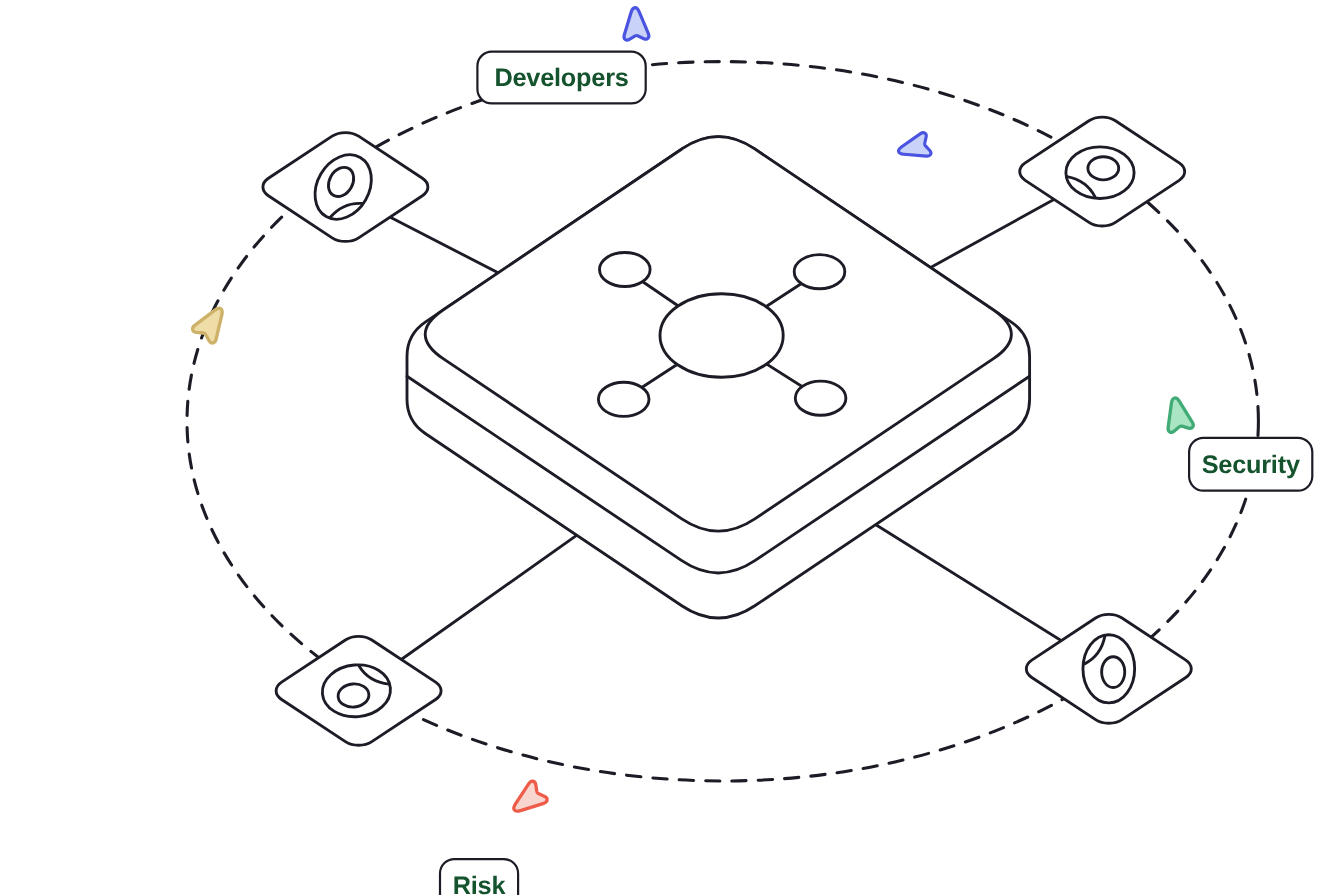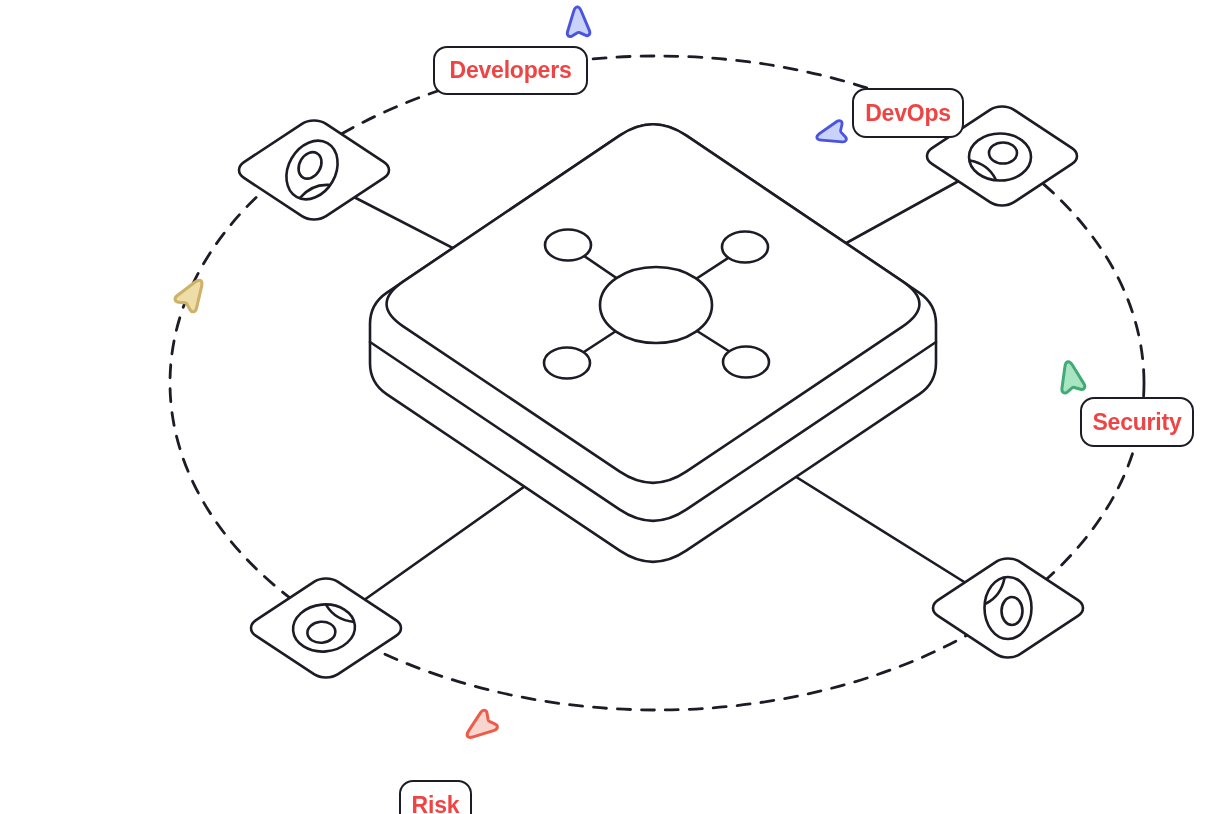--- a/index.html
+++ b/index.html
@@ -8,21 +8,21 @@
     position:relative; width:1214px; height:814px; overflow:hidden;
     background:var(--bg);
     font-family:"Liberation Sans", sans-serif;
   }
   #artwork { position:absolute; left:0; top:0; }
   .ink { stroke:var(--ink); }
   .label-pill {
     position:absolute; box-sizing:border-box;
     display:flex; align-items:center; justify-content:center;
     background:#ffffff; border:2.8px solid var(--ink); border-radius:14px;
-    font-size:23px; font-weight:600; color:#ef4444; letter-spacing:-0.2px;
+    font-size:23px; font-weight:600; color:#14532d; letter-spacing:-0.2px;
     white-space:nowrap;
   }
   .cursor { position:absolute; overflow:visible; }
 </style>
 </head>
 <body>
 
 <div id="canvas">
 
   <svg id="artwork" width="1214" height="814" viewBox="0 0 1214 814" fill="none" stroke-linecap="round" stroke-linejoin="round">
@@ -96,21 +96,20 @@
       <g transform="translate(1008 608) scale(1 0.66) rotate(45)">
         <rect class="ink" x="-58" y="-58" width="116" height="116" rx="17" fill="#ffffff" stroke-width="2.6" vector-effect="non-scaling-stroke"></rect>
       </g>
       <g transform="translate(1008 608) rotate(90)">
         <use href="#avatar-glyph"></use>
       </g>
     </g>
   </svg>
 
   <div class="label-pill" style="left:433px; top:46px; width:155px; height:49px;">Developers</div>
-  <div class="label-pill" style="left:852px; top:88px; width:112px; height:50px;">DevOps</div>
   <div class="label-pill" style="left:1080px; top:397px; width:114px; height:50px;">Security</div>
   <div class="label-pill" style="left:399px; top:780px; width:73px; height:50px;">Risk</div>
 
   <svg class="cursor" width="56" height="56" viewBox="-28 -28 56 56" style="left:550px; top:-6px;">
     <g transform="rotate(-3) scale(1.12)">
       <path stroke-width="2.6" stroke-linejoin="round" d="M 0,-13.5 C 1.6,-13.5 2.6,-11.8 3.3,-9.9 L 9.8,8.2 C 10.9,11.3 8.7,13.6 5.9,12.1 L 1,9.5 C 0.4,9.2 -0.4,9.2 -1,9.5 L -5.9,12.1 C -8.7,13.6 -10.9,11.3 -9.8,8.2 L -3.3,-9.9 C -2.6,-11.8 -1.6,-13.5 0,-13.5 Z" fill="#c9d2f8" stroke="#4a54e1"></path>
     </g>
   </svg>
 
   <svg class="cursor" width="56" height="56" viewBox="-28 -28 56 56" style="left:803px; top:106px;">

